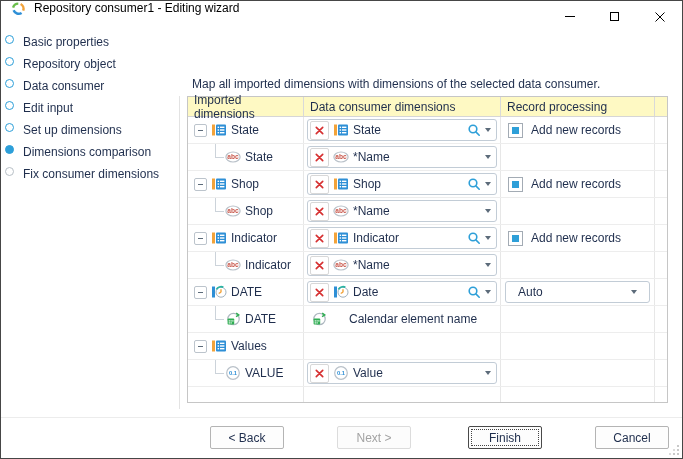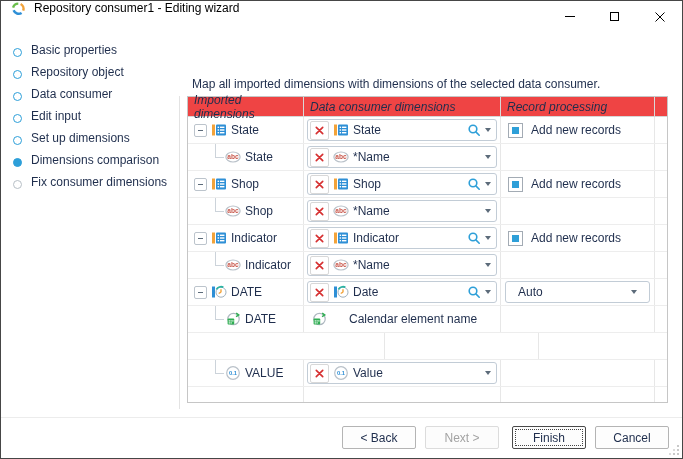--- a/index.html
+++ b/index.html
@@ -11,33 +11,33 @@
   .titlebar{position:absolute;top:0;left:0;right:0;height:31px;display:flex;background:#fff;}
   .app-icon{width:16px;height:16px;margin:0 8px 0 9px;flex:none;}
   .title{font-size:12px;color:#000;}
   .winbtns{margin-left:auto;display:flex;height:31px;}
   .winbtn{width:45px;height:31px;display:flex;align-items:center;justify-content:center;}
   .glyph-min{width:10px;height:1px;background:#000;}
   .glyph-max{width:9px;height:9px;border:1px solid #000;box-sizing:border-box;}
 
   
   .sidebar{position:absolute;top:34px;left:0;width:178px;}
-  .step{height:22px;display:flex;align-items:flex-end;padding-left:12px;}
+  .step{height:22px;display:flex;align-items:flex-start;padding-left:4px;}
   .bullet{width:7px;height:7px;border-radius:50%;border:1.5px solid #2d9fd9;box-sizing:content-box;flex:none;}
   .step.current .bullet{background:#2d9fd9;}
   .step.upcoming .bullet{border-color:#b7bfc6;}
   .step-label{margin-left:9px;}
   .sep-v{position:absolute;left:178px;top:95px;width:1px;height:313px;background:#e3e3e3;}
 
   .instruction{position:absolute;left:191px;top:44px;margin-top:32px;}
 
   
   .table{position:absolute;left:186px;top:95px;width:481px;height:307px;border:1px solid #c6c6c6;
          box-sizing:border-box;display:flex;flex-direction:column;background:#fff;}
-  .thead{display:flex;height:19px;flex:none;background:#ef4444;border-bottom:1px solid #d6d6d6;font-style:italic;}
+  .thead{display:flex;height:19px;flex:none;background:#fef9c3;border-bottom:1px solid #d6d6d6;}
   .thead .hc{display:flex;align-items:center;padding-left:6px;box-sizing:border-box;border-right:1px solid #d9d9d9;}
   .trow{display:flex;height:26px;flex:none;border-bottom:1px solid #ededed;text-align:center;}
   .trow.filler{flex:1;border-bottom:none;}
   .cell{box-sizing:border-box;border-right:1px solid #e7e7e7;display:flex;align-items:center;position:relative;}
   .c1{width:116px;flex:none;padding-left:6px;gap:4px;}
   .c2{width:197px;flex:none;}
   .c3{width:154px;flex:none;}
   .gut{width:12px;flex:none;border-right:none;}
   .c1.child{padding-left:37px;}
   .tree{position:absolute;left:27px;top:0;width:8px;height:13px;
@@ -61,21 +61,21 @@
   .checkbox{width:13px;height:13px;border:1px solid #a3abb4;background:#fff;display:flex;align-items:center;
             justify-content:center;flex:none;margin-left:7px;}
   .checkbox i{display:block;width:7px;height:7px;background:#2e9fd8;}
   .cb-label{margin-left:8px;}
   .ddown{flex:1;height:22px;margin:0 4px;border:1px solid #c2ccd6;border-radius:3px;background:#fff;
          display:flex;align-items:center;padding:0 12px;box-sizing:border-box;}
   .ddown .caret{margin-left:auto;}
 
   
   .footer-line{position:absolute;left:0;right:0;top:416px;height:1px;background:#ececec;}
-  .footer{position:absolute;right:13px;top:425px;display:flex;align-items:center;}
+  .footer{position:absolute;right:13px;top:425px;display:flex;align-items:center;gap:44px;}
   .btn{width:74px;height:23px;background:#fdfdfd;border:1px solid #b4b4b4;border-radius:2px;
        font-family:"Liberation Sans",sans-serif;font-size:12px;color:#1f2e4d;
        display:flex;align-items:center;justify-content:center;box-sizing:border-box;}
   .btn.disabled{color:#a3a3a3;border-color:#dcdcdc;background:#fcfcfc;}
   .btn.default{border-color:#4a4a4a;outline:1px dotted #444;outline-offset:-4px;}
   .btn + .btn{margin-left:9px;}
   .btn.default{margin-left:13px;}
   .grip{position:absolute;right:2px;bottom:2px;width:11px;height:11px;}
   .hidden-defs{position:absolute;width:0;height:0;overflow:hidden;}
   .lbl{white-space:nowrap;}
@@ -443,20 +443,29 @@
               <use href="#i-calel"></use>
             </svg>
           <span class="lbl">Calendar element name</span>
         </div>
       </div>
       <div class="cell c3"></div>
       <div class="cell gut"></div>
     </div>
 
     <div class="trow">
+      <div class="cell c1">
+        <span class="minus">
+            <i></i>
+          </span>
+        <svg class="icon16">
+            <use href="#i-dim"></use>
+          </svg>
+        <span class="lbl">Values</span>
+      </div>
       <div class="cell c2"></div>
       <div class="cell c3"></div>
       <div class="cell gut"></div>
     </div>
 
     <div class="trow">
       <div class="cell c1 child">
         <span class="tree"></span>
         <svg class="icon16">
             <use href="#i-num"></use>

